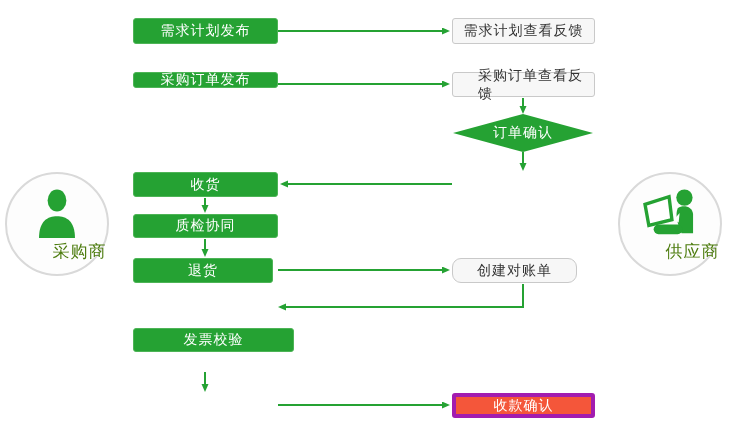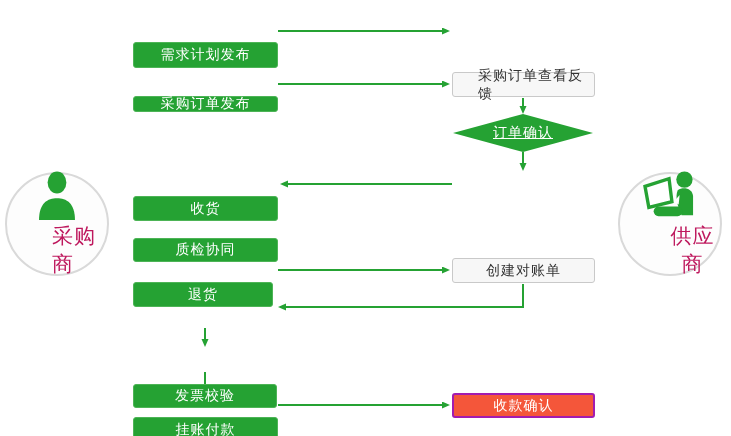--- a/index.html
+++ b/index.html
@@ -2,34 +2,34 @@
 <html><head>
 <meta charset="utf-8">
 <style>
   html,body{margin:0;padding:0;background:#fff;}
   body{font-family:"Liberation Sans","DejaVu Sans",sans-serif;}
   #canvas{position:relative;width:731px;height:436px;background:#fff;overflow:hidden;}
   #wires{position:absolute;left:0;top:0;width:731px;height:436px;}
 
   .node{position:absolute;display:flex;align-items:center;justify-content:center;
         box-sizing:border-box;font-size:14px;letter-spacing:1px;}
-  .green-box{background:#25a233;border:1px solid #4db456;border-radius:3px;color:#fff;margin-top:24px;}
+  .green-box{background:#25a233;border:1px solid #4db456;border-radius:3px;color:#fff;}
   .white-box{background:#f7f7f7;border:1px solid #c9c9c9;border-radius:3px;color:#333;}
-  .red-box{background:#f4563a;border:2px solid #a21caf;border-radius:3px;color:#fff;}
+  .red-box{background:#f4563a;border:4px solid #a21caf;border-radius:3px;color:#fff;}
 
   .diamond{background:transparent;border:none;}
   .diamond svg{position:absolute;left:0;top:0;}
-  .diamond span{position:relative;z-index:1;text-decoration:underline;}
+  .diamond span{position:relative;z-index:1;}
   .diamond.green{color:#fff;}
   .diamond.gray{color:#333;}
 
   .actor{position:absolute;width:104px;height:104px;border-radius:50%;
          background:#fdfdfd;border:2px solid #d9d9d9;box-sizing:border-box;
          display:flex;flex-direction:column;align-items:center;justify-content:center;}
-  .actor .label{font-size:21px;color:#be185d;margin-top:2px;letter-spacing:1px;margin-left:45px;}
+  .actor .label{font-size:17px;color:#4d7c0f;margin-top:2px;letter-spacing:1px;margin-left:45px;}
   .actor .glyph{height:52px;display:flex;align-items:flex-end;justify-content:center;}
 </style>
 </head>
 <body>
 
 <div id="canvas">
 
   <svg id="wires" viewBox="0 0 731 436" xmlns="http://www.w3.org/2000/svg">
     <defs>
       <marker id="ah" markerUnits="userSpaceOnUse" markerWidth="9" markerHeight="8" refX="1" refY="3.5" orient="auto">
@@ -89,42 +89,42 @@
 
   <div class="node green-box" style="left:133px;top:172px;width:145px;height:25px;">
     <span>收货</span>
   </div>
 
   <div class="node green-box" style="left:133px;top:258px;width:140px;height:25px;">
     <span>退货</span>
   </div>
 
 
-  <div class="node green-box" style="left:133px;top:360px;width:144px;height:24px;">
+  <div class="node green-box" style="left:133px;top:328px;width:161px;height:24px;">
     <span>发票校验</span>
   </div>
 
-  <div class="node green-box" style="left:133px;top:393px;width:145px;height:25px;">
-    <span>挂账付款</span>
+
+  <div class="node white-box" style="left:452px;top:18px;width:143px;height:26px;">
+    <span>需求计划查看反馈</span>
   </div>
-
 
   <div class="node white-box" style="left:452px;top:72px;width:143px;height:25px;padding-left:25px;">
     <span>采购订单查看反馈</span>
   </div>
 
   <div class="node diamond green" style="left:453px;top:114px;width:140px;height:38px;">
     <svg width="140" height="38" viewBox="0 0 140 38">
       <polygon points="70,0 140,19 70,38 0,19" fill="#25a233"></polygon>
     </svg>
     <span>订单确认</span>
   </div>
 
 
-  <div class="node white-box" style="left:452px;top:258px;width:143px;height:25px;">
+  <div class="node white-box" style="left:452px;top:258px;width:125px;height:25px;border-radius:9px;">
     <span>创建对账单</span>
   </div>
 
   <div class="node red-box" style="left:452px;top:393px;width:143px;height:25px;">
     <span>收款确认</span>
   </div>
 
 </div>
 
 </body></html>

